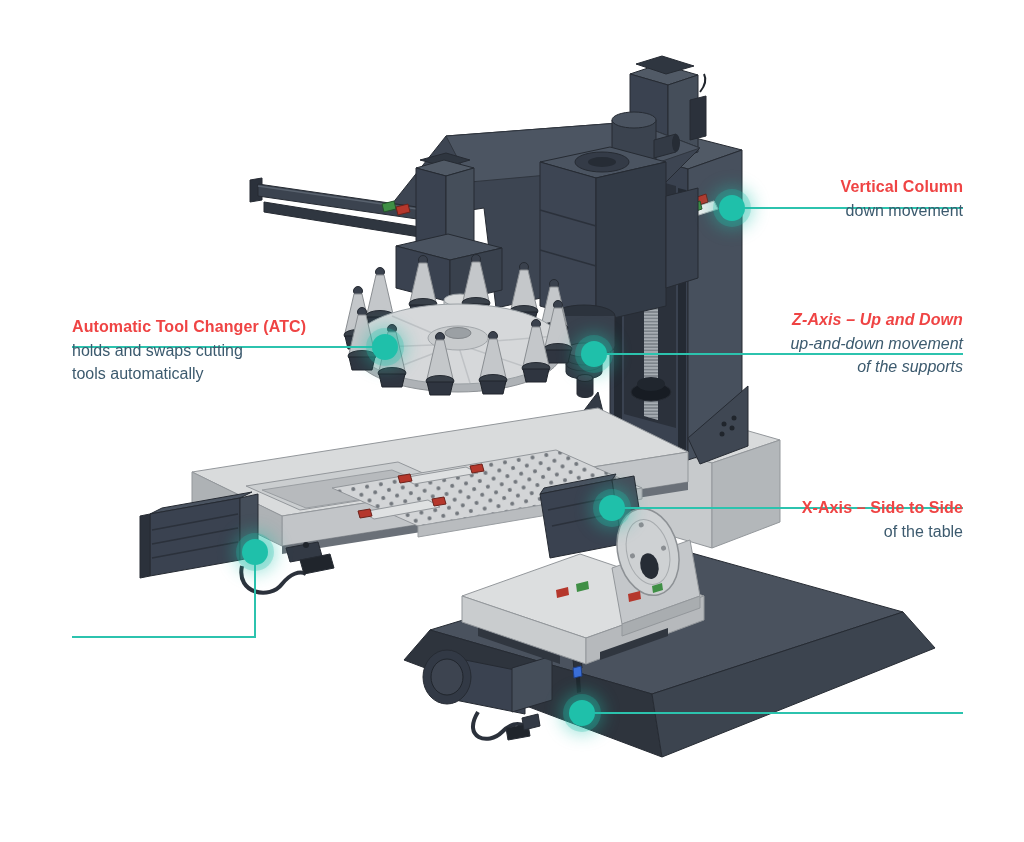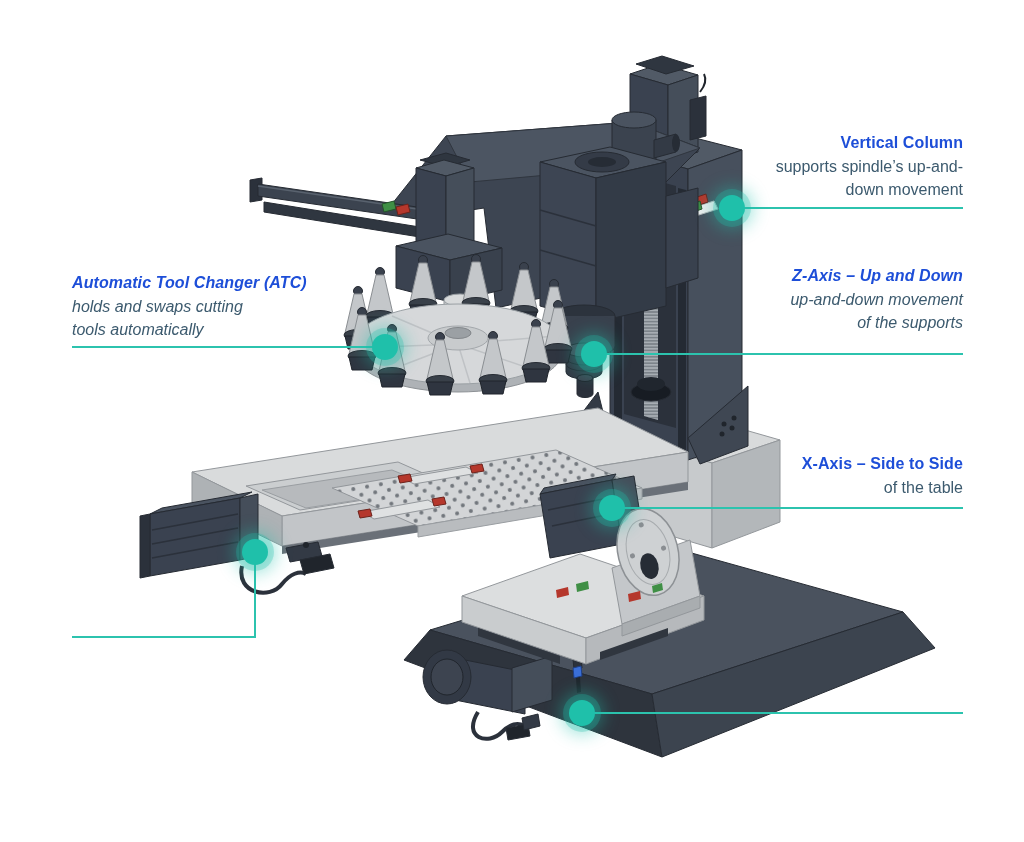--- a/index.html
+++ b/index.html
@@ -2,21 +2,21 @@
 <html><head>
 <meta charset="utf-8">
 <style>
   html,body{margin:0;padding:0;background:#ffffff;}
   #stage{position:relative;width:1024px;height:842px;background:#ffffff;overflow:hidden;
          font-family:"Liberation Sans", sans-serif;}
   #machine-svg{position:absolute;left:0;top:0;}
   .sd{stroke:#262b33;stroke-width:1;stroke-linejoin:round;}
   .sl{stroke:#93979b;stroke-width:1;stroke-linejoin:round;}
   .callout{position:absolute;font-size:16px;line-height:23.5px;color:#3c5a6e;white-space:nowrap;}
-  .callout .t{font-weight:bold;color:#1d4ed8;letter-spacing:.1px;}
+  .callout .t{font-weight:bold;color:#ef4444;letter-spacing:.1px;margin-top:44px;}
   .callout.right{right:61px;text-align:right;}
   .callout.left{left:72px;text-align:left;}
   .cline{position:absolute;background:#2cc3ae;}
   .cline.h{height:1.6px;}
   .cline.v{width:1.6px;}
   .dot{position:absolute;width:26px;height:26px;border-radius:50%;background:#1fc0aa;
        transform:translate(-50%,-50%);
        box-shadow:0 0 0 6px rgba(31,192,170,.28), 0 0 16px 9px rgba(31,192,170,.38);}
 </style>
 </head>
@@ -245,25 +245,24 @@
 
   <div class="dot" style="left:732px;top:208px;"></div>
   <div class="dot" style="left:385px;top:347px;"></div>
   <div class="dot" style="left:594px;top:354px;"></div>
   <div class="dot" style="left:612px;top:508px;"></div>
   <div class="dot" style="left:255px;top:552px;"></div>
   <div class="dot" style="left:582px;top:713px;"></div>
 
   <div class="callout right" style="top:131px;">
     <div class="t">Vertical Column</div>
-    <div>supports spindle’s up-and-</div>
     <div>down movement</div>
   </div>
 
-  <div class="callout left" style="top:271px;font-style:italic;">
+  <div class="callout left" style="top:271px;">
     <div class="t">Automatic Tool Changer (ATC)</div>
     <div>holds and swaps cutting</div>
     <div>tools automatically</div>
   </div>
 
   <div class="callout right" style="top:264px;font-style:italic;">
     <div class="t">Z-Axis – Up and Down</div>
     <div>up-and-down movement</div>
     <div>of the supports</div>
   </div>

